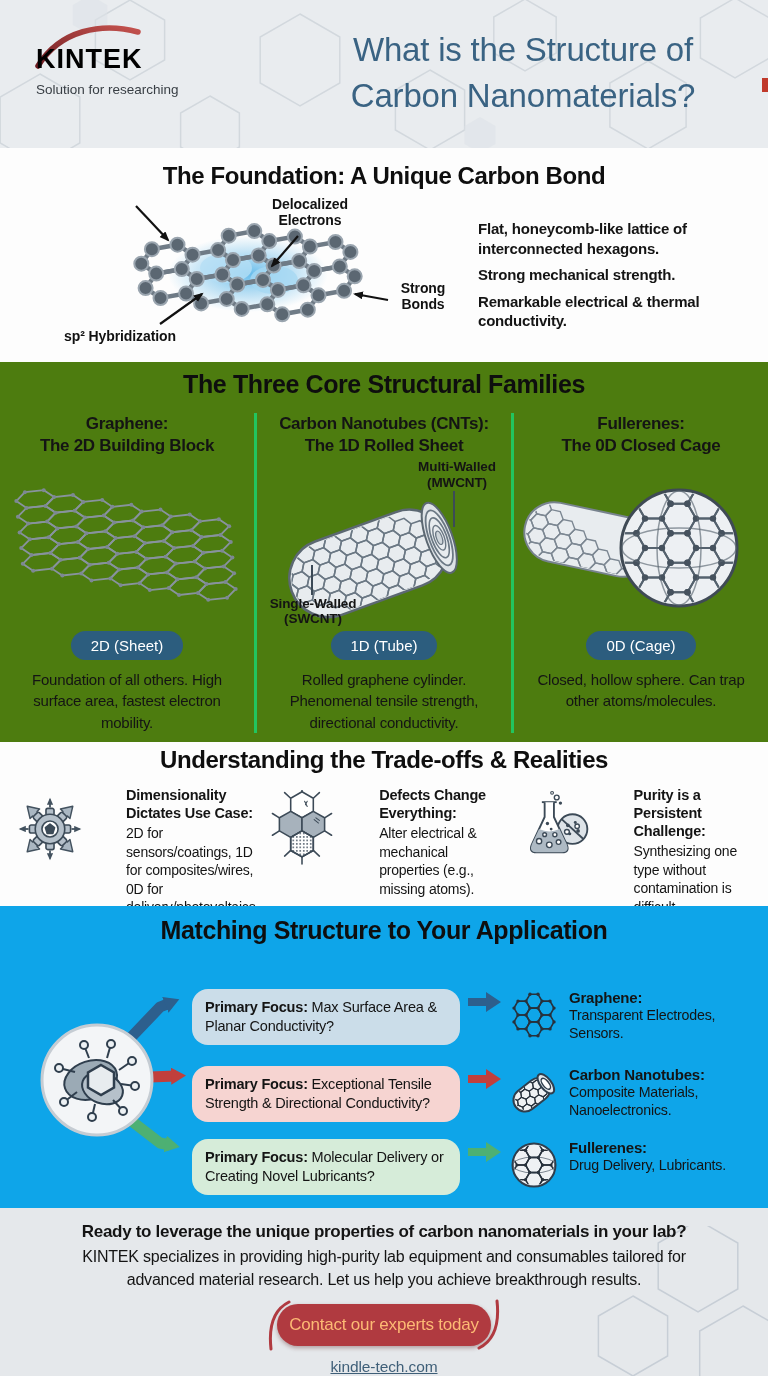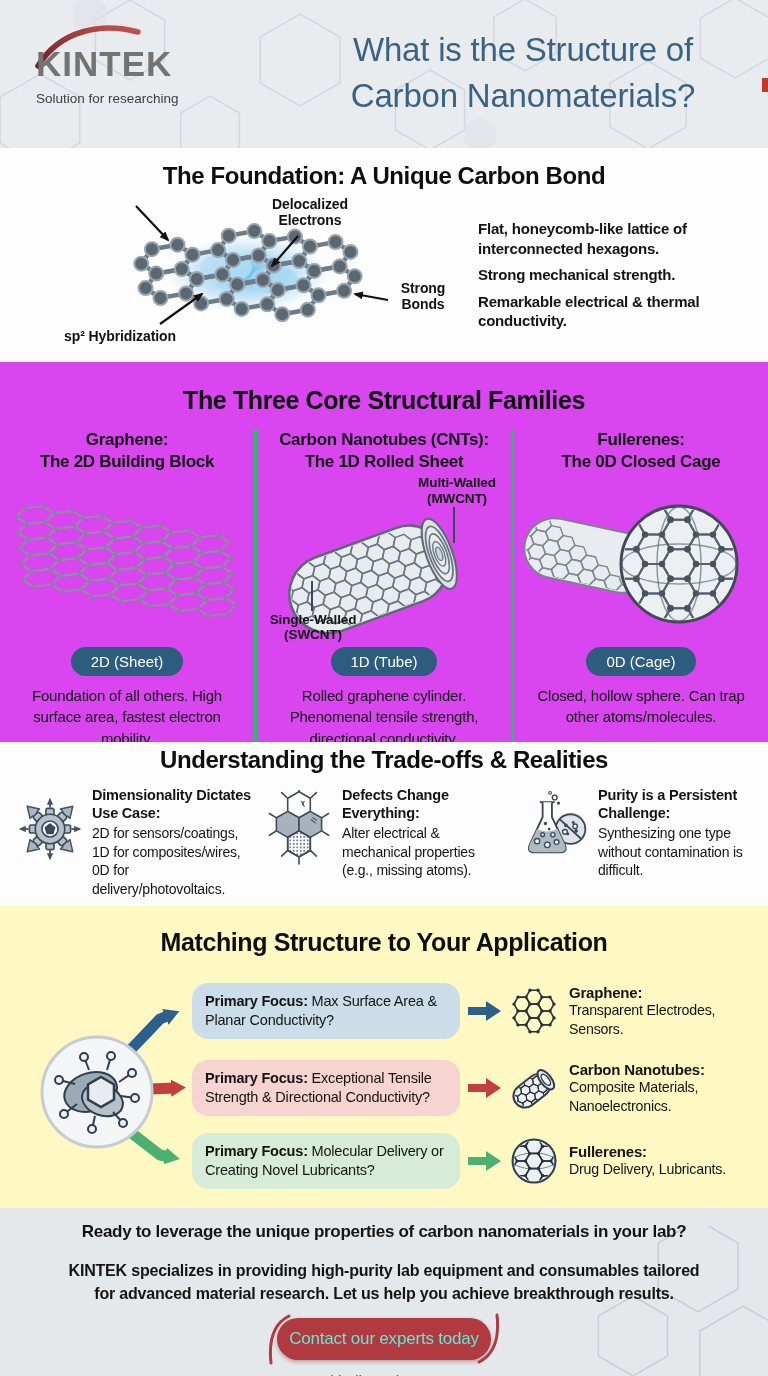--- a/index.html
+++ b/index.html
@@ -9,76 +9,76 @@
     background:#fff;letter-spacing:-0.1px;position:relative;
   }
   .sec{position:relative;overflow:hidden;}
   h2{margin:0;text-align:center;font-size:24px;font-weight:bold;letter-spacing:-0.4px;color:#0e0e0e;}
 
   
   #header{height:148px;background:#e9ecef;}
   #hexbg{position:absolute;inset:0;}
   #logo{position:absolute;left:36px;top:22px;width:200px;}
   #logo-arc{position:absolute;left:-4px;top:-2px;}
-  #brand{position:relative;font-size:35px;font-weight:bold;color:#737373;letter-spacing:1px;margin-top:22px;}
+  #brand{position:relative;font-size:27px;font-weight:bold;color:#000000;letter-spacing:1px;margin-top:22px;}
   #tagline{font-size:13.5px;color:#383e44;margin-top:7px;letter-spacing:0;}
   #main-title{position:absolute;left:292px;right:14px;top:27px;text-align:center;
     font-size:33px;line-height:1.38;color:#3a6383;letter-spacing:-0.2px;}
   #edge-mark{position:absolute;right:0;top:78px;width:6px;height:14px;background:#c0392b;}
 
   
   #foundation{background:#fdfdfd;height:214px;padding-top:14px;box-sizing:border-box;}
   #foundation .row{display:flex;margin-top:4px;}
   #diagram{position:relative;width:412px;height:160px;margin-left:48px;flex:none;}
   #diagram .lbl{position:absolute;font-size:14px;font-weight:bold;line-height:1.15;text-align:center;color:#111;}
   #found-text{width:330px;padding-top:18px;margin-left:2px;}
   #found-text p{margin:7px 16px;font-size:15px;font-weight:bold;line-height:1.3;letter-spacing:-0.2px;}
 
   
-  #families{background:#d946ef;height:380px;padding-top:24px;box-sizing:border-box;}
+  #families{background:#4d7c0f;height:380px;padding-top:8px;box-sizing:border-box;}
   #cols{display:flex;margin-top:14px;}
   .fam-col{flex:1;text-align:center;padding:0 6px;}
   .fam-col + .fam-col{border-left:3px solid #22c55e;}
   .fam-h{font-size:17px;font-weight:bold;line-height:1.28;letter-spacing:-0.3px;height:46px;}
   .illus{position:relative;height:170px;display:flex;align-items:center;justify-content:center;}
   .badge{display:inline-block;background:#2c5d7e;color:#fff;font-size:15px;
     padding:6px 20px;border-radius:18px;margin-top:2px;letter-spacing:0;}
   .fam-desc{font-size:15px;line-height:1.42;margin-top:9px;padding:0 10px;letter-spacing:-0.2px;}
   .tube-lbl{position:absolute;font-size:13.5px;font-weight:bold;line-height:1.15;text-align:center;}
   .leader{position:absolute;width:1.5px;background:#3c4a57;}
 
   
   #tradeoffs{background:#fdfdfd;height:164px;padding-top:4px;box-sizing:border-box;}
   #trade-items{display:flex;padding:0 12px;margin-top:12px;}
-  .trade-item{flex:1;display:flex;align-items:flex-start;padding:0 4px;}
+  .trade-item{flex:1;display:flex;align-items:flex-start;padding:0 4px;gap:34px;}
   .trade-item .ticon{flex:none;margin-right:8px;margin-top:4px;}
   .t-head{font-size:14.5px;font-weight:bold;line-height:1.25;letter-spacing:-0.2px;}
   .t-body{font-size:14px;line-height:1.32;margin-top:2px;letter-spacing:-0.2px;}
 
   
-  #matching{background:#fef9c3;height:302px;padding-top:22px;box-sizing:border-box;}
+  #matching{background:#0ea5e9;height:302px;padding-top:10px;box-sizing:border-box;}
   #flow{position:relative;height:240px;margin-top:14px;}
-  .frow{position:absolute;left:192px;width:566px;display:flex;align-items:center;}
+  .frow{position:absolute;left:192px;width:566px;display:flex;margin-top:18px;}
   .pill{width:242px;flex:none;border-radius:16px;padding:9px 13px;font-size:14.5px;line-height:1.32;letter-spacing:-0.2px;}
   .pill b{letter-spacing:-0.2px;}
   .p-blue{background:#cbdde9;}
   .p-red{background:#f6d4d1;}
   .p-green{background:#d6ecd9;}
   .sarrow{flex:none;margin:0 6px 0 8px;}
   .ricon{flex:none;margin-right:9px;}
   .rtext{width:182px;}
   .r-head{font-size:15px;font-weight:bold;letter-spacing:-0.2px;}
   .r-body{font-size:14.2px;line-height:1.3;letter-spacing:-0.2px;}
 
   
   #footer{background:#e5e8eb;height:168px;padding-top:14px;box-sizing:border-box;}
   #foot-head{text-align:center;font-size:17px;font-weight:bold;letter-spacing:-0.3px;position:relative;}
-  #foot-body{text-align:center;font-size:16px;line-height:1.42;width:648px;margin:18px auto 0;letter-spacing:-0.2px;position:relative;font-weight:bold;}
+  #foot-body{text-align:center;font-size:16px;line-height:1.42;width:648px;margin:4px auto 0;letter-spacing:-0.2px;position:relative;}
   #cta-wrap{position:relative;width:fit-content;margin:13px auto 0;}
-  #cta{background:#b03a40;color:#5eead4;border:none;font-family:inherit;font-size:17px;
+  #cta{background:#b03a40;color:#fdba74;border:none;font-family:inherit;font-size:17px;
     padding:11px 12px;border-radius:24px;letter-spacing:-0.2px;box-shadow:0 2px 4px rgba(80,20,20,.35);cursor:pointer;}
   .cta-arc{position:absolute;}
   #site-link{display:block;width:fit-content;margin:12px auto 0;color:#3f5f78;font-size:15.5px;text-decoration:underline;position:relative;}
 </style>
 </head>
 <body>
 
 <svg width="0" height="0" style="position:absolute" aria-hidden="true">
   <defs>
     <radialGradient id="glow">

